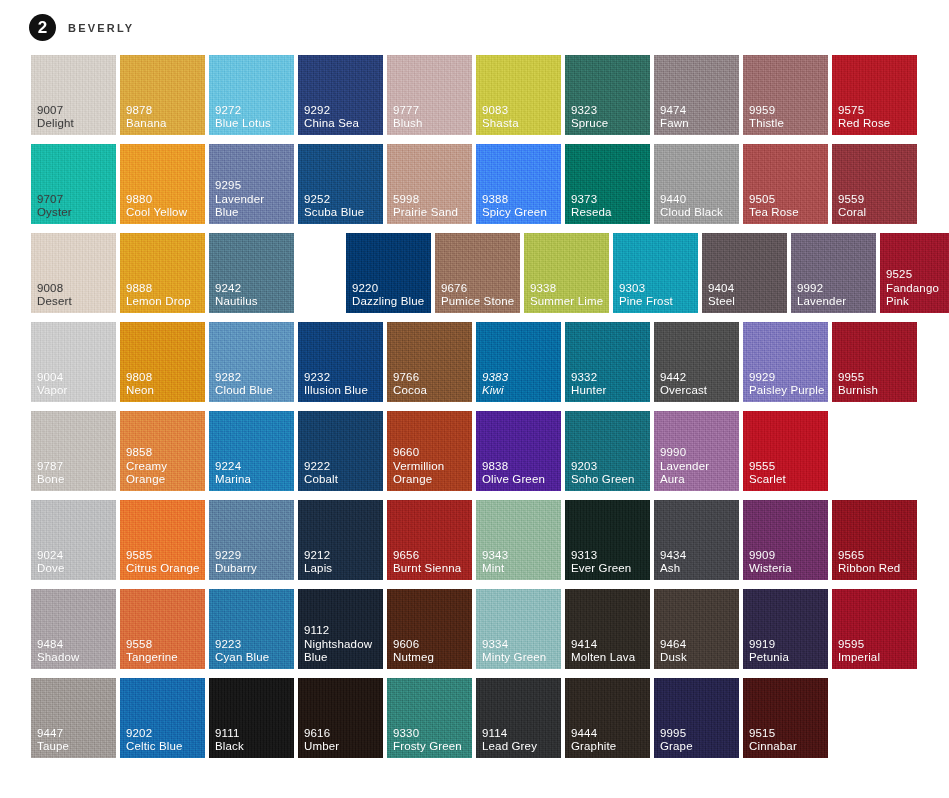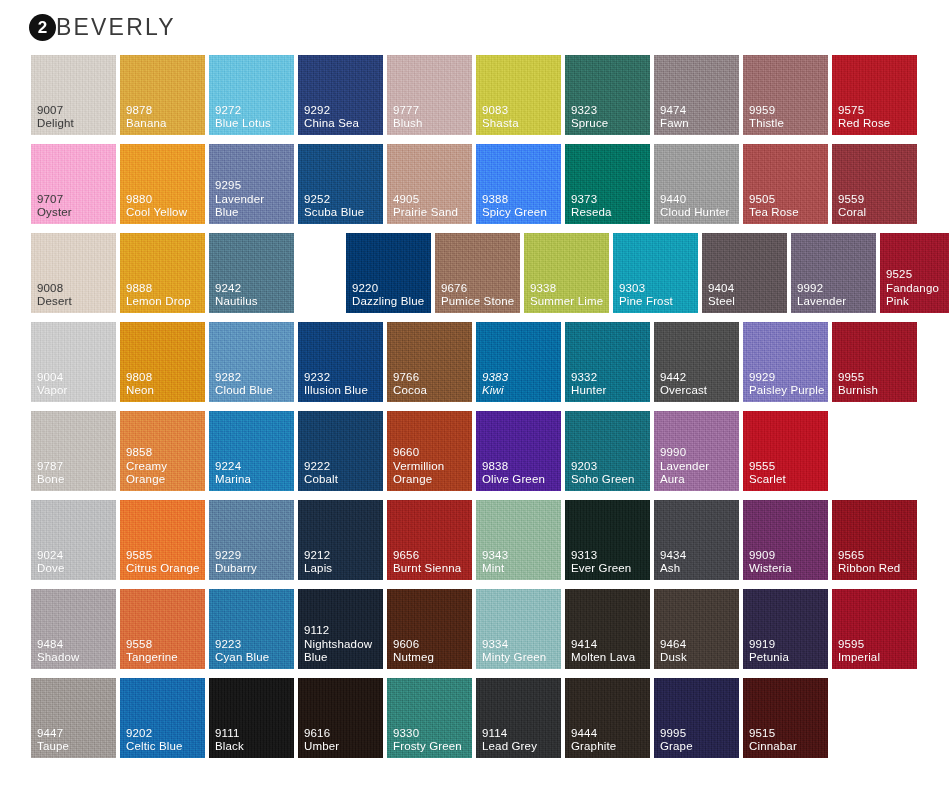--- a/index.html
+++ b/index.html
@@ -32,24 +32,25 @@
     display: flex;
     align-items: center;
     justify-content: center;
     font-size: 17px;
     font-weight: bold;
     line-height: 1;
     flex: 0 0 auto;
     font-family: "Liberation Sans", sans-serif;
   }
   .collection-title {
-    font-size: 23px;
+    margin-left: 12px;
+    font-size: 11px;
     letter-spacing: 2.2px;
     color: #3a3a3a;
-    font-weight: 400;
+    font-weight: 700;
     font-family: "Liberation Sans", sans-serif;
     white-space: nowrap;
   }
 
   
   .swatch-grid {
     position: relative;
     width: 947px;
     padding-left: 31px;
     padding-right: 31px;
@@ -186,21 +187,21 @@
         </div>
       </div>
       <div class="swatch light-text" title="9575 Red Rose" style="background-color: rgb(180, 21, 34);">
         <div class="swatch-label">
           <span class="code">9575</span>
           <span class="name">Red Rose</span>
         </div>
       </div>
     </div>
     <div class="swatch-row">
-      <div class="swatch dark-text" title="9707 Oyster" style="background-color: #f9a8d4;">
+      <div class="swatch dark-text" title="9707 Oyster" style="background-color: #14b8a6;">
         <div class="swatch-label">
           <span class="code">9707</span>
           <span class="name">Oyster</span>
         </div>
       </div>
       <div class="swatch light-text" title="9880 Cool Yellow" style="background-color: rgb(235, 154, 36);">
         <div class="swatch-label">
           <span class="code">9880</span>
           <span class="name">Cool Yellow</span>
         </div>
@@ -212,40 +213,40 @@
         </div>
       </div>
       <div class="swatch light-text" title="9252 Scuba Blue" style="background-color: rgb(18, 74, 126);">
         <div class="swatch-label">
           <span class="code">9252</span>
           <span class="name">Scuba Blue</span>
         </div>
       </div>
       <div class="swatch light-text" title="9757 Prairie Sand" style="background-color: rgb(193, 154, 138);">
         <div class="swatch-label">
-          <span class="code">4905</span>
+          <span class="code">5998</span>
           <span class="name">Prairie Sand</span>
         </div>
       </div>
       <div class="swatch light-text" title="9388 Spicy Green" style="background-color: #3b82f6;">
         <div class="swatch-label">
           <span class="code">9388</span>
           <span class="name">Spicy Green</span>
         </div>
       </div>
       <div class="swatch light-text" title="9373 Reseda" style="background-color: rgb(0, 112, 95);">
         <div class="swatch-label">
           <span class="code">9373</span>
           <span class="name">Reseda</span>
         </div>
       </div>
       <div class="swatch light-text" title="9440 Cloud Dancer" style="background-color: rgb(155, 155, 155);">
         <div class="swatch-label">
           <span class="code">9440</span>
-          <span class="name">Cloud Hunter</span>
+          <span class="name">Cloud Black</span>
         </div>
       </div>
       <div class="swatch light-text" title="9505 Tea Rose" style="background-color: rgb(169, 75, 75);">
         <div class="swatch-label">
           <span class="code">9505</span>
           <span class="name">Tea Rose</span>
         </div>
       </div>
       <div class="swatch light-text" title="9559 Coral" style="background-color: rgb(143, 49, 57);">
         <div class="swatch-label">

